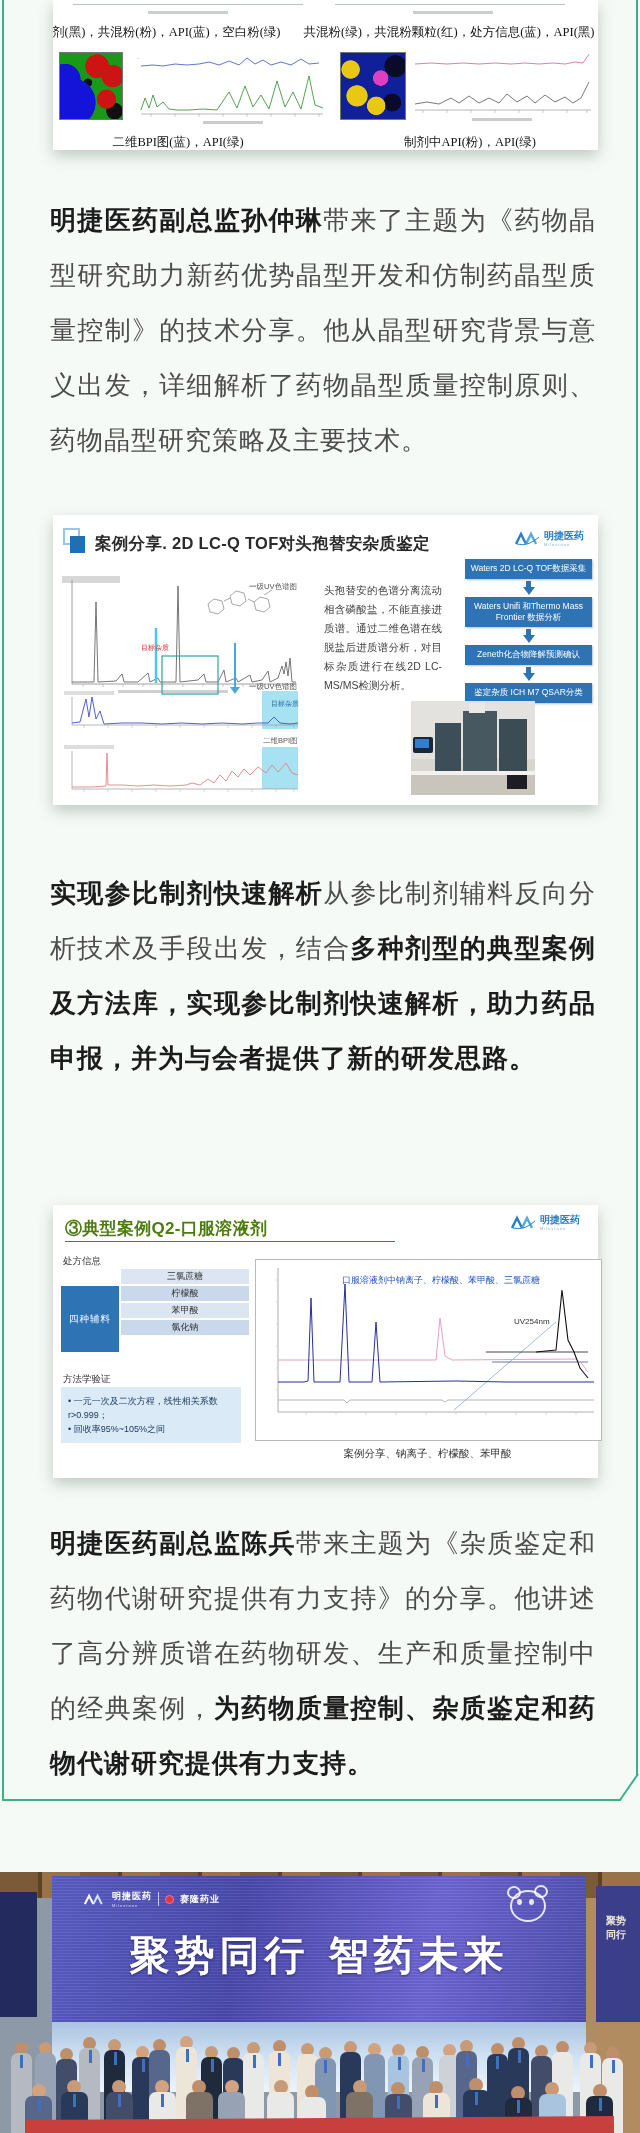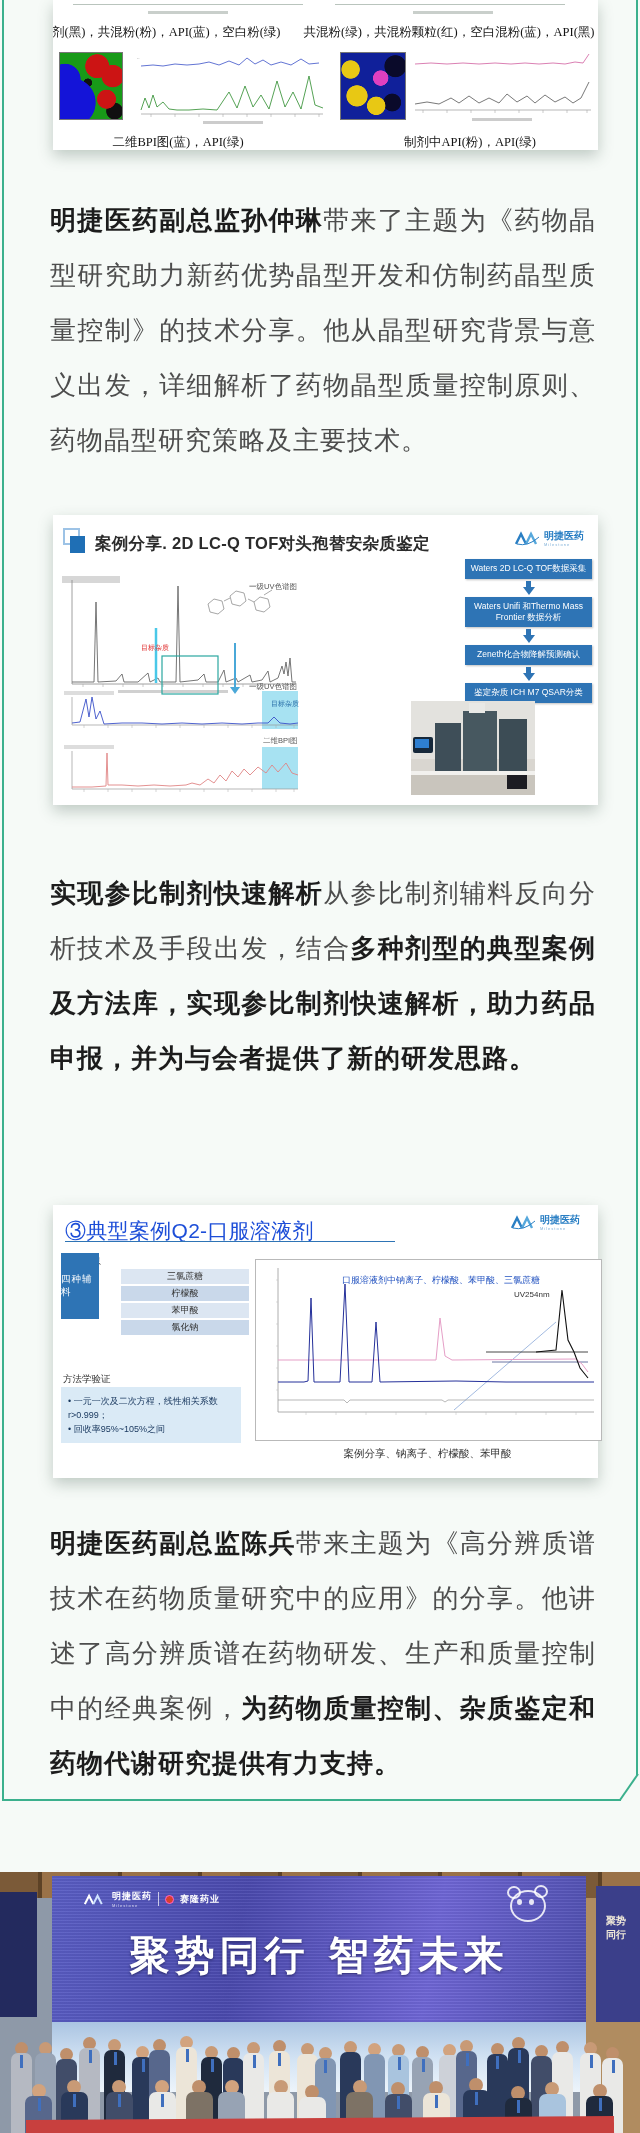--- a/index.html
+++ b/index.html
@@ -31,33 +31,33 @@
   .flow{position:absolute;display:flex;flex-direction:column;align-items:center;}
   .flow-box{width:127px;min-height:20px;background:#2e74b5;color:#fff;font-size:8.5px;
             line-height:1.3;display:flex;align-items:center;justify-content:center;
             text-align:center;padding:3px 2px;box-sizing:border-box;box-shadow:1px 1px 2px rgba(0,0,0,.25);}
   .flow-stem{width:5px;height:6px;background:#2e74b5;margin-top:2px;}
   .flow-tri{width:0;height:0;border:6px solid transparent;border-top:8px solid #2e74b5;border-bottom:none;margin-bottom:2px;}
   .chart-label{position:absolute;font-size:7.5px;color:#555;white-space:nowrap;}
   .red-note{position:absolute;font-size:7px;color:#e03030;white-space:nowrap;}
   .band-note{position:absolute;font-size:7px;color:#2a6fa8;white-space:nowrap;}
   
-  .s3-title{position:absolute;font-size:21px;font-weight:400;color:#1d4ed8;letter-spacing:.3px;}
+  .s3-title{position:absolute;font-size:17px;font-weight:700;color:#4d7c0f;letter-spacing:.3px;}
   .s3-sec{position:absolute;font-size:9.5px;color:#333;font-weight:700;}
   .t-head{position:absolute;background:#2e74b5;color:#fff;font-size:9.5px;display:flex;
           align-items:center;justify-content:center;letter-spacing:1px;}
   .t-rows{position:absolute;display:flex;flex-direction:column;gap:2px;}
   .t-row{width:128px;height:15px;font-size:9px;color:#333;display:flex;align-items:center;justify-content:center;}
   .row-a{background:#dce6f2;}
   .row-b{background:#c9d8ea;}
   .bullets{position:absolute;background:#daeaf6;color:#17365d;font-size:9px;line-height:1.55;
            padding:8px 7px;box-sizing:border-box;}
   .chart-panel{position:absolute;background:#fff;border:1px solid #b9b9b9;}
   .blue-ann{position:absolute;font-size:9px;color:#2353c0;white-space:nowrap;}
-  .uv-ann{position:absolute;font-size:8px;color:#333;}
+  .uv-ann{position:absolute;font-size:8px;color:#333;margin-top:27px;}
   .chart-cap{position:absolute;font-size:10.5px;color:#333;text-align:center;}
   
   #photo{position:absolute;left:0;top:1872px;width:640px;height:261px;overflow:hidden;background:#8e99a8;}
   .screen{position:absolute;left:52px;top:4px;width:534px;height:168px;
           background:linear-gradient(100deg,#5a5ec5 0%,#4b4aae 35%,#6f66d6 70%,#4e4fae 100%);}
   .scanlines{position:absolute;inset:0;background:repeating-linear-gradient(0deg,rgba(255,255,255,.06) 0 1px,rgba(0,0,0,.05) 1px 3px);}
   .slogan{position:absolute;left:0;right:0;top:52px;text-align:center;color:#fff;
           font-family:"DejaVu Serif",serif;font-weight:700;font-size:40px;letter-spacing:5px;
           text-shadow:0 1px 3px rgba(0,0,30,.5);}
   .subtitle{position:absolute;left:0;right:0;top:118px;text-align:center;color:#f3eee4;
@@ -95,21 +95,21 @@
   </svg>
 
   <div class="card" style="top:0;height:150px;overflow:hidden;">
 
     <div class="stub" style="left:20px;top:4px;width:230px;"></div>
     <div class="stub" style="left:282px;top:4px;width:230px;"></div>
     <div class="smudge" style="left:95px;top:11px;width:80px;height:3px;"></div>
     <div class="smudge" style="left:360px;top:11px;width:80px;height:3px;"></div>
 
     <div class="cap" style="left:107px;top:24px;">制剂(黑)，共混粉(粉)，API(蓝)，空白粉(绿)</div>
-    <div class="cap" style="left:396px;top:24px;">共混粉(绿)，共混粉颗粒(红)，空白混粉(蓝)，API(黑)</div>
+    <div class="cap" style="left:396px;top:24px;">共混粉(绿)，共混粉颗粒(红)，处方信息(蓝)，API(黑)</div>
 
     <div class="ramanmap" style="left:6px;top:52px;width:62px;height:66px;
       background:
         radial-gradient(circle at 18% 75%, #1414d8 0 34%, transparent 35%),
         radial-gradient(circle at 8% 40%, #1414d8 0 22%, transparent 23%),
         radial-gradient(circle at 60% 20%, #cc1414 0 18%, transparent 19%),
         radial-gradient(circle at 85% 35%, #cc1414 0 16%, transparent 17%),
         radial-gradient(circle at 75% 70%, #cc1414 0 14%, transparent 15%),
         radial-gradient(circle at 45% 45%, #101010 0 8%, transparent 9%),
         radial-gradient(circle at 88% 88%, #101010 0 10%, transparent 11%),
@@ -212,20 +212,21 @@
         <path d="M172,26 l6,-5 l8,2 l2,8 l-6,5 l-8,-2 z"></path>
         <path d="M196,32 l6,-5 l8,2 l2,8 l-6,5 l-8,-2 z"></path>
         <line x1="166" y1="31" x2="172" y2="28"></line>
         <line x1="190" y1="29" x2="196" y2="32"></line>
         <line x1="206" y1="25" x2="214" y2="20"></line>
       </g>
     </svg>
     <div class="red-note" style="left:88px;top:128px;">目标杂质</div>
     <div class="chart-label" style="left:196px;top:67px;">一级UV色谱图</div>
 
+    <div class="desc" style="left:271px;top:66px;width:118px;">头孢替安的色谱分离流动相含磷酸盐，不能直接进质谱。通过二维色谱在线脱盐后进质谱分析，对目标杂质进行在线2D LC-MS/MS检测分析。</div>
 
     <div class="flow" id="flow" style="left:412px;top:44px;width:127px;">
         <div class="flow-box">Waters 2D LC-Q TOF数据采集</div>
         <div class="flow-stem"></div>
         <div class="flow-tri"></div>
         <div class="flow-box" style="min-height: 30px;">Waters Unifi 和Thermo Mass Frontier 数据分析</div>
         <div class="flow-stem"></div>
         <div class="flow-tri"></div>
         <div class="flow-box">Zeneth化合物降解预测确认</div>
         <div class="flow-stem"></div>
@@ -303,21 +304,21 @@
         <path d="M2,13 Q13,16 24,6" fill="none" stroke="#2a7fc4" stroke-width="1"></path>
       </svg>
       <div>
         <div class="lt">明捷医药</div>
         <div class="ls">Milestone</div>
       </div>
     </div>
 
     <div class="s3-sec" style="left:10px;top:50px;font-weight:400;">处方信息</div>
 
-    <div class="t-head" style="left:8px;top:48px;width:38px;height:66px;">四种辅料</div>
+    <div class="t-head" style="left:8px;top:81px;width:58px;height:66px;">四种辅料</div>
     <div class="t-rows" id="excipient-rows" style="left:68px;top:64px;">
         <div class="t-row row-a">三氯蔗糖</div>
         <div class="t-row row-b">柠檬酸</div>
         <div class="t-row row-a">苯甲酸</div>
         <div class="t-row row-b">氯化钠</div>
       </div>
 
     <div class="s3-sec" style="left:10px;top:168px;font-weight:400;">方法学验证</div>
     <div class="bullets" id="bullets" style="left:8px;top:182px;width:180px;height:56px;">
         <div>• 一元一次及二次方程，线性相关系数r&gt;0.999；</div>
@@ -353,21 +354,21 @@
         <polyline fill="none" stroke="#25309a" stroke-width="1" points="22,122 48,122 52,121 55,38 58,122 84,122 89,24 93,122 116,122 120,62 124,122 200,121 250,122 300,122 338,122"></polyline>
         <polyline fill="none" stroke="#111" stroke-width="1.1" points="280,92 300,90 306,30 312,80 318,92 324,108 332,118"></polyline>
         <polyline fill="none" stroke="#9a9a9a" stroke-width=".7" points="22,140 88,140 91,143 94,140 186,140 189,142 192,140 338,140"></polyline>
       </svg>
       <div class="blue-ann" style="left:86px;top:14px;">口服溶液剂中钠离子、柠檬酸、苯甲酸、三氯蔗糖</div>
       <div class="uv-ann" style="left:258px;top:30px;">UV254nm</div>
     </div>
     <div class="chart-cap" style="left:202px;top:242px;width:345px;">案例分享、钠离子、柠檬酸、苯甲酸</div>
   </div>
 
-  <div class="para" style="top:1516px;"><span class="seg-bold">明捷医药副总监陈兵</span><span class="seg-normal">带来主题为《高分辨质谱技术在药物质量研究中的应用》的分享。他讲述了高分辨质谱在药物研发、生产和质量控制中的经典案例，</span><span class="seg-bold">为药物质量控制、杂质鉴定和药物代谢研究提供有力支持。</span></div>
+  <div class="para" style="top:1516px;"><span class="seg-bold">明捷医药副总监陈兵</span><span class="seg-normal">带来主题为《杂质鉴定和药物代谢研究提供有力支持》的分享。他讲述了高分辨质谱在药物研发、生产和质量控制中的经典案例，</span><span class="seg-bold">为药物质量控制、杂质鉴定和药物代谢研究提供有力支持。</span></div>
 
   <div id="photo">
     <div class="wallL"></div>
     <div class="wallR"></div>
     <div class="ceiling"></div>
     <div class="sidescreen-l"></div>
     <div class="sidescreen-r">聚势同行</div>
 
     <div class="screen">
       <div class="scanlines"></div>

